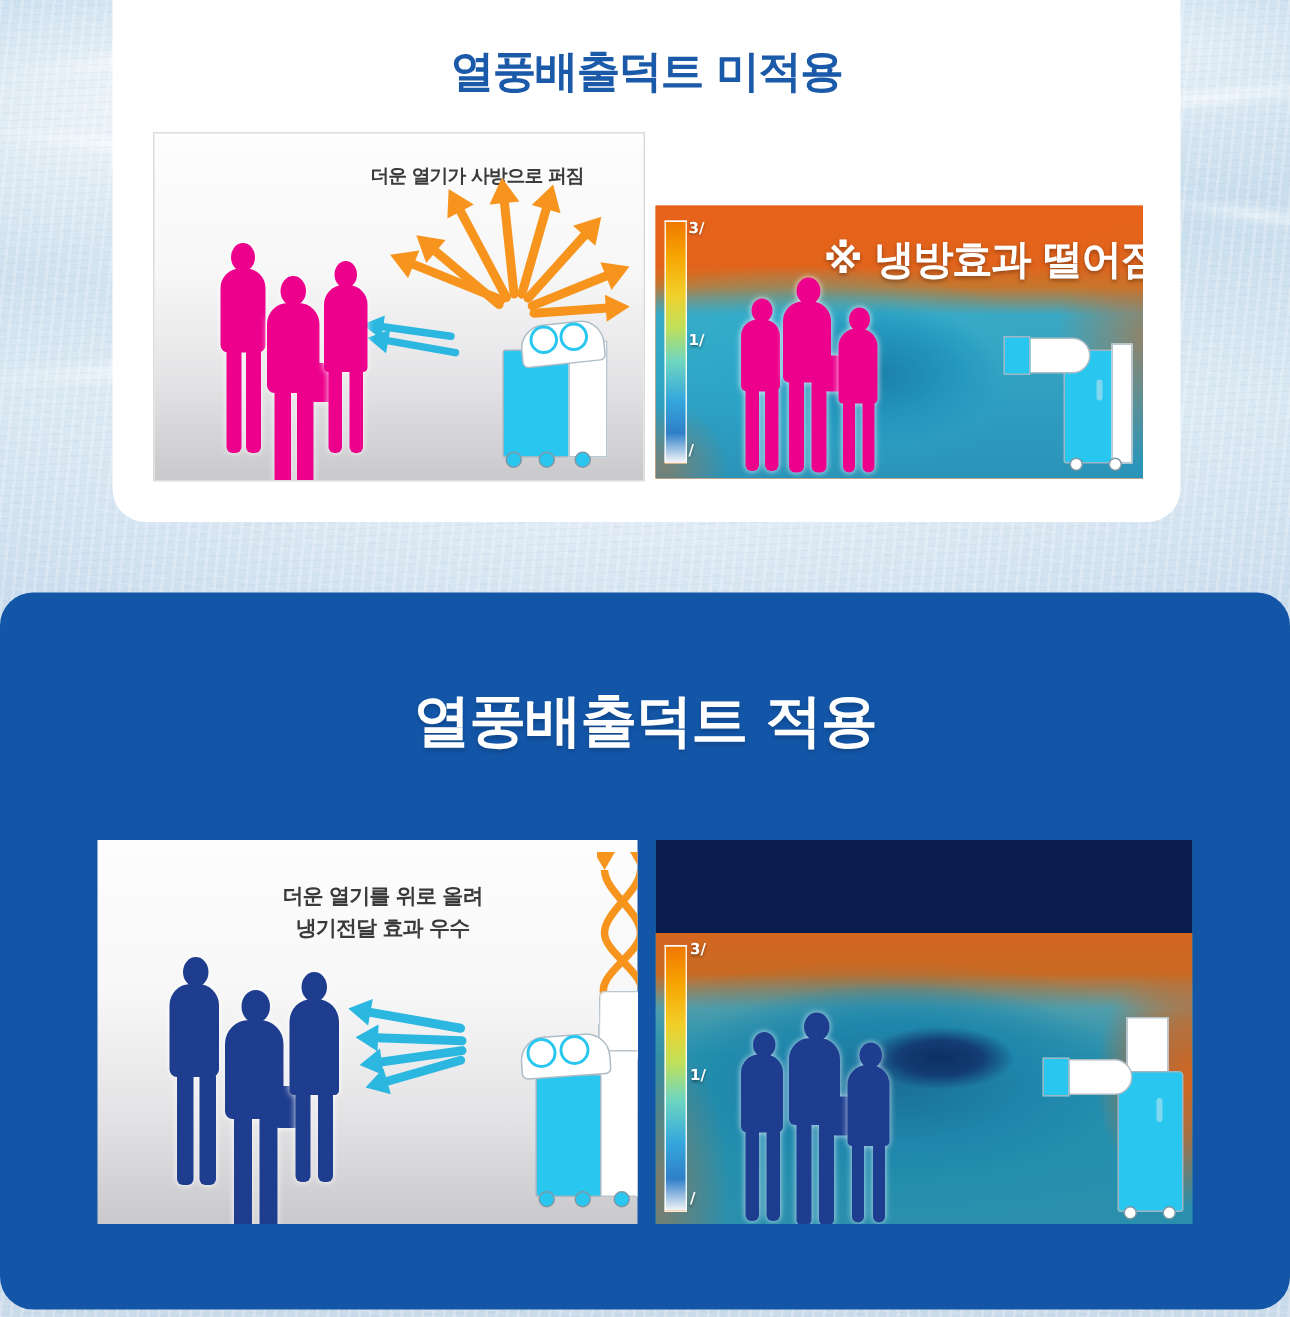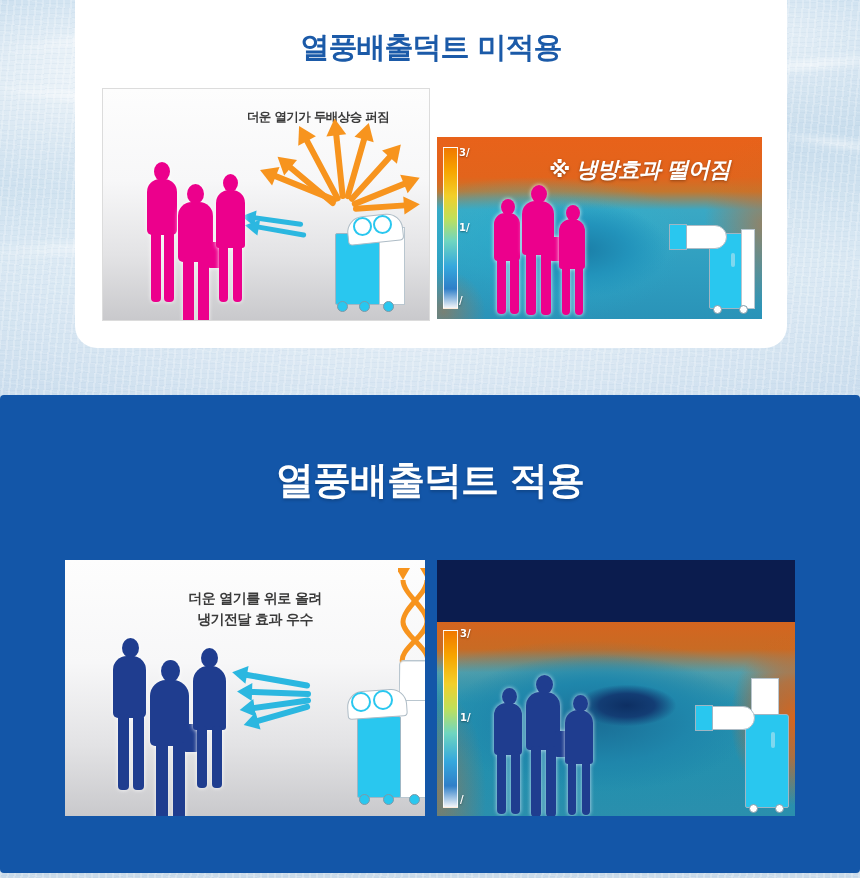--- a/index.html
+++ b/index.html
@@ -32,21 +32,21 @@
   }
   .sect-title{
     position:absolute;width:100%;text-align:center;
     font-weight:bold;letter-spacing:-1px;white-space:nowrap;
   }
   #title-top{top:50px;font-size:29px;color:#1b5aa8;}
 
   
   #panel-bottom{
     position:absolute;left:0;top:395px;width:860px;height:478px;
-    background:#1356a8;border-radius:4px;
+    background:#1356a8;border-radius:22px;
   }
   #title-bottom{top:60px;font-size:38px;color:#ffffff;text-shadow:0 2px 3px rgba(0,0,0,.18);}
 
   
   .illus{position:absolute;overflow:hidden;background:
       linear-gradient(180deg,#fdfdfd 0%,#f7f7f8 40%,#e3e3e5 72%,#c9c9cc 100%);}
   .illus.framed{border:1px solid #dcdcdc;}
   .illus-cap{position:absolute;text-align:center;font-weight:bold;color:#3a3a3a;
     letter-spacing:-.6px;line-height:1.28;white-space:pre-line;}
 
@@ -127,21 +127,21 @@
   <div class="ice-streak" style="left:760px;top:140px;width:160px;height:7px;transform:rotate(8deg)"></div>
   <div class="ice-streak" style="left:-30px;top:240px;width:300px;height:12px;transform:rotate(-3deg)"></div>
 </div>
 
 <div id="card-top">
   <div class="sect-title" id="title-top">열풍배출덕트 미적용</div>
 </div>
 
 <div class="illus framed" style="left:102px;top:88px;width:326px;height:231px;">
 
-  <div class="illus-cap" style="left:110px;top:20px;width:210px;font-size:12.5px;">더운 열기가 두배상승 퍼짐</div>
+  <div class="illus-cap" style="left:110px;top:20px;width:210px;font-size:12.5px;">더운 열기가 사방으로 퍼짐</div>
 
   <div class="arr orange" style="left:232px;top:116px;width:78px;transform:rotate(-140deg);">
     <div class="shaft" style="width:62px;"></div>
       <div class="head" style="left:58px;margin-top:-10px;border-width:10px 0 10px 17px;"></div>
     </div>
   <div class="arr orange" style="left:234px;top:112px;width:88px;transform:rotate(-158deg);">
     <div class="shaft" style="width:70px;"></div>
       <div class="head" style="left:66px;margin-top:-10px;border-width:10px 0 10px 17px;"></div>
     </div>
   <div class="arr orange" style="left:236px;top:112px;width:90px;transform:rotate(-118deg);">
@@ -211,21 +211,21 @@
 </div>
 
 <div class="thermal" style="left:437px;top:137px;width:325px;height:182px;">
   <div class="field field-hot"></div>
 
   <div class="scalebar" style="top:10px;height:160px;"></div>
   <div class="scale-lbl" style="left:22px;top:10px;">3/</div>
   <div class="scale-lbl" style="left:22px;top:85px;">1/</div>
   <div class="scale-lbl" style="left:22px;top:158px;">/</div>
 
-  <div class="ovl-txt" style="left:112px;top:18px;font-size:22px;font-style:italic;">※ 냉방효과 떨어짐</div>
+  <div class="ovl-txt" style="left:112px;top:18px;font-size:27px;">※ 냉방효과 떨어짐</div>
 
   <div class="person glow-m" style="left:55px;top:62px;width:32px;height:115px;">
     <div class="head mag" style="left:9px;top:0;width:14px;height:16px;"></div>
     <div class="body mag" style="left:2px;top:14px;width:26px;height:48px;border-radius:11px 11px 4px 4px;"></div>
     <div class="body mag" style="left:5px;top:58px;width:9px;height:57px;border-radius:4px;"></div>
     <div class="body mag" style="left:18px;top:58px;width:9px;height:57px;border-radius:4px;"></div>
   </div>
   <div class="person glow-m" style="left:83px;top:48px;width:38px;height:130px;">
     <div class="head mag" style="left:11px;top:0;width:16px;height:18px;"></div>
     <div class="body mag" style="left:2px;top:16px;width:32px;height:54px;border-radius:13px 13px 4px 4px;"></div>

